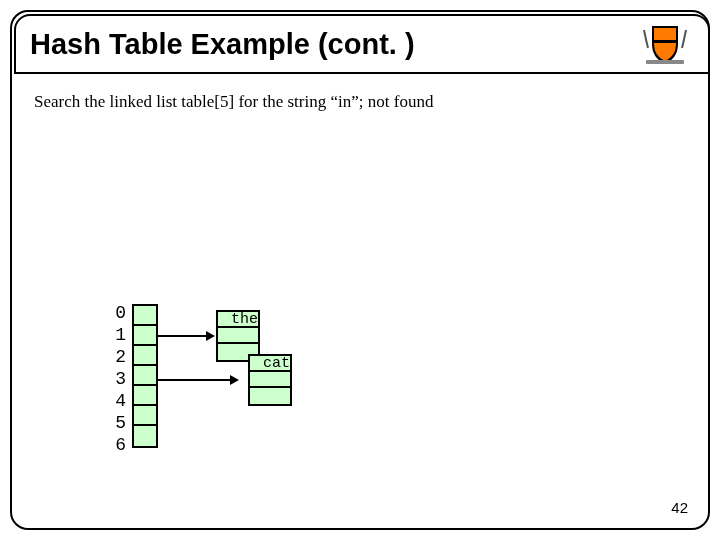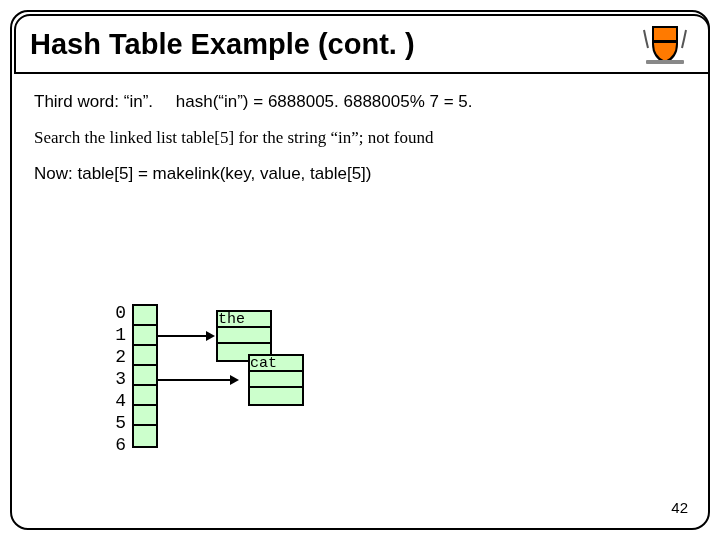--- a/index.html
+++ b/index.html
@@ -69,26 +69,26 @@
     background: #ccffcc;
   }
   .cell {
     height: 20px;
     border-bottom: 2px solid #000;
   }
   .cell:last-child { border-bottom: none; }
 
   .node {
     position: absolute;
-    width: 56px;
+    width: 44px;
     border: 2px solid #000;
     background: #ccffcc;
     font-family: "Courier New", monospace;
     font-size: 15px;
-    text-align: left;
+    text-align: right;
   }
   .node .ncell {
     height: 16px; line-height: 16px;
     border-bottom: 2px solid #000;
   }
   .node .ncell:last-child { border-bottom: none; }
 
   .arrow-line {
     position: absolute;
     background: #000;
@@ -121,26 +121,21 @@
         <path d="M18 8 L40 8 L40 24 Q40 36 29 41 Q18 36 18 24 Z" fill="#ff7a00"></path>
         <rect x="18" y="20" width="22" height="3" fill="#000"></rect>
         <path d="M8 10 Q10 20 12 28" stroke="#555" stroke-width="2" fill="none"></path>
         <path d="M50 10 Q48 20 46 28" stroke="#555" stroke-width="2" fill="none"></path>
         <rect x="10" y="40" width="38" height="4" fill="#888" rx="1"></rect>
       </svg>
     </div>
   </div>
 
   <div class="content">
-    <div class="line1">
-      <span>Third word:  “in”.</span>
-      <span class="hash-expr">hash(“in”) = 6888005.  6888005% 7 = 5.</span>
-    </div>
     <div class="line2">Search the linked list   table[5]  for the string “in”; not found</div>
-    <div class="line3">Now:   table[5] = makelink(key, value, table[5])</div>
   </div>
 
   <div class="diagram">
     <div class="indices">
       <div>0</div>
       <div>1</div>
       <div>2</div>
       <div>3</div>
       <div>4</div>
       <div>5</div>

